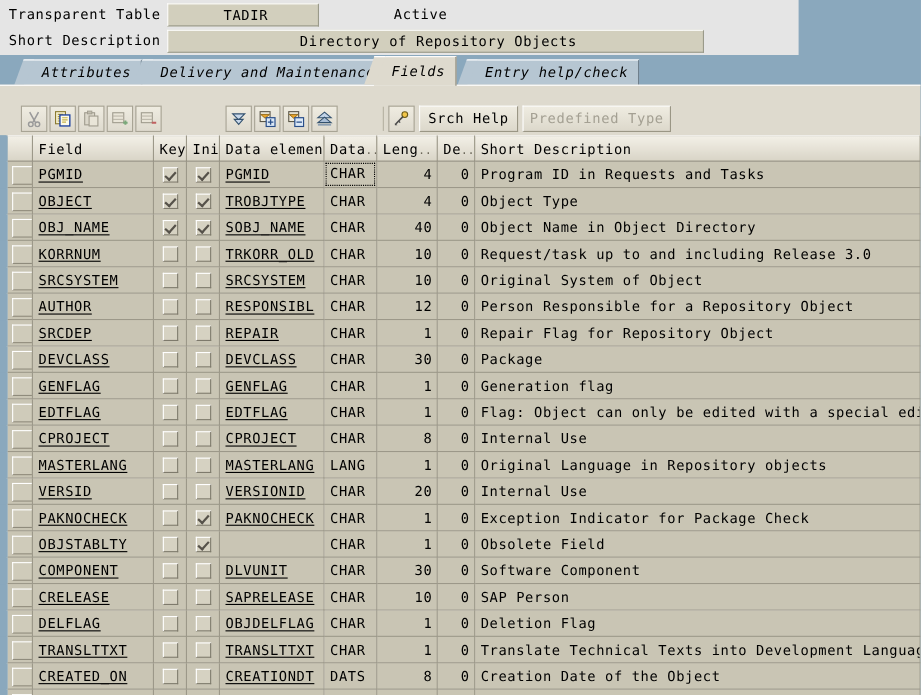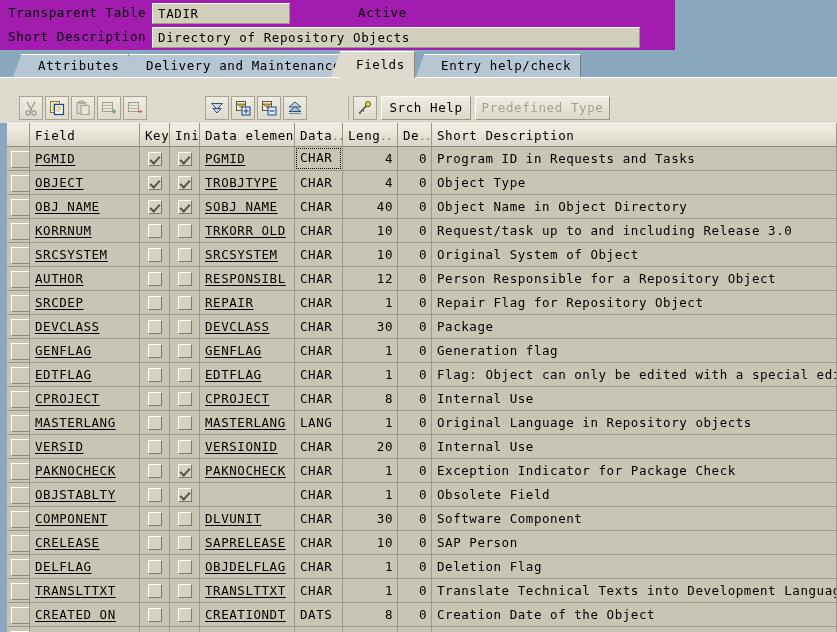--- a/index.html
+++ b/index.html
@@ -20,23 +20,24 @@
     position: relative;
     width: 837px;
     height: 632px;
     background: #8aa8bd;
   }
 
   
   .hdr {
     position: absolute;
     left: 0; top: 0;
-    width: 675px;
+    width: 726px;
     height: 50px;
-    background: #a21caf;
+    background: #e5e5e5;
+    text-align: center;
   }
   .hdr-row { position: absolute; left: 0; height: 22px; }
   .hdr-row.r1 { top: 3px; }
   .hdr-row.r2 { top: 27px; }
   .hdr-label {
     position: absolute;
     top: 2px;
     white-space: nowrap;
     letter-spacing: 0.6px;
     color: #000;
@@ -62,21 +63,21 @@
     top: 2px;
     letter-spacing: 0.6px;
     white-space: nowrap;
     font-size: 12.5px;
   }
 
   
   .tabstrip {
     position: absolute;
     left: 0; top: 50px;
-    width: 837px; height: 28px;
+    width: 837px; height: 28px; font-style: italic;
   }
   .tab {
     position: absolute;
     top: 4px;
     height: 24px;
     box-sizing: border-box;
     background: #b6c6d2;
     border-top: 1px solid #ffffff;
     border-right: 1px solid #6f7f8c;
     line-height: 22px;

